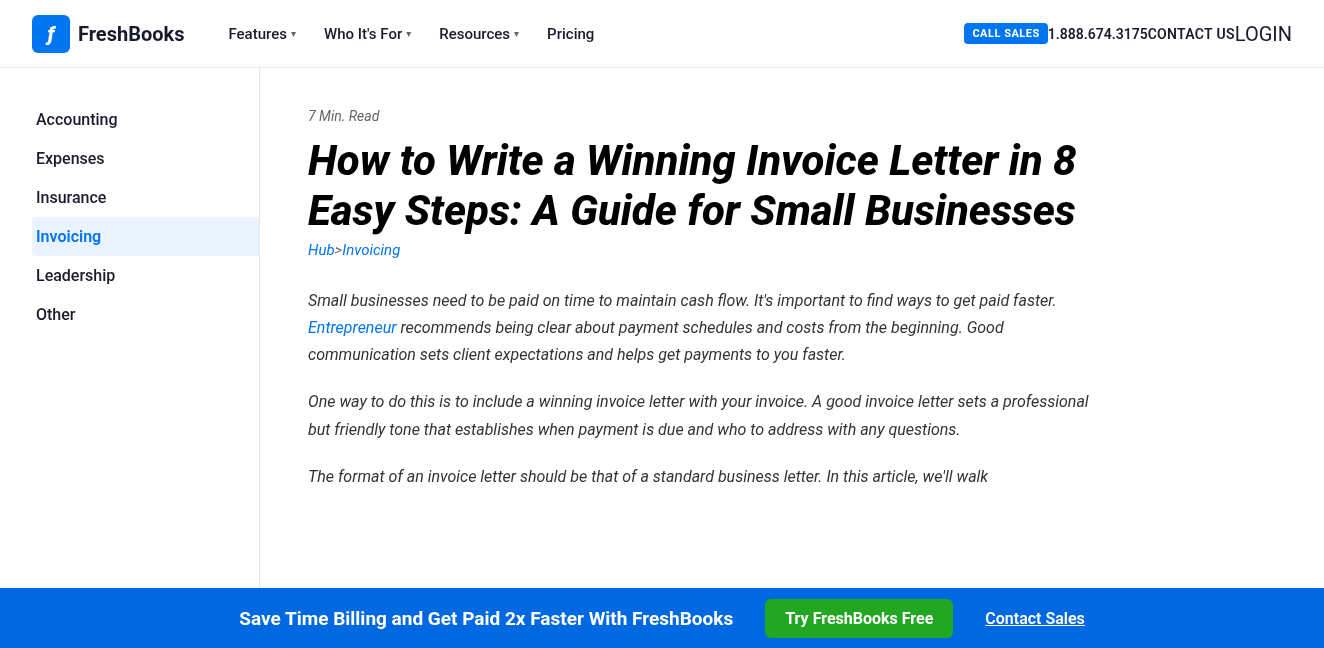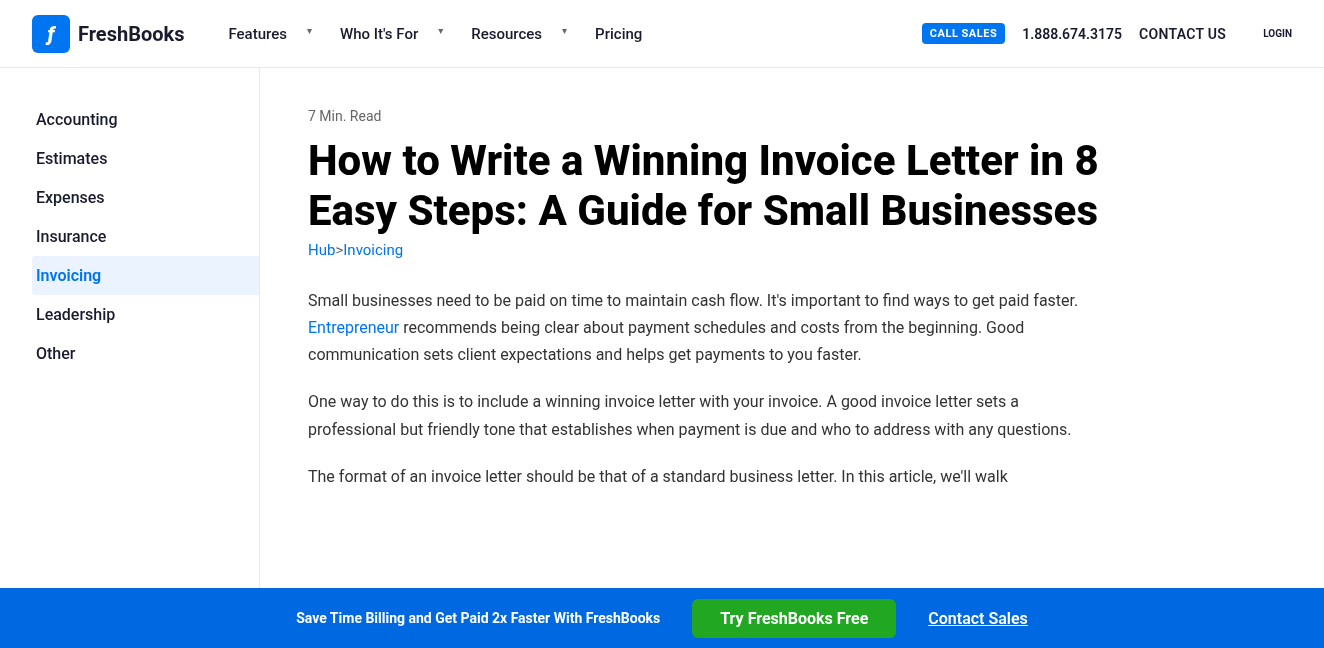--- a/index.html
+++ b/index.html
@@ -42,38 +42,38 @@
       color: #1a1a2e;
     }
     .nav {
       display: flex;
       align-items: center;
       gap: 4px;
       flex: 1;
     }
     .nav-item {
       display: flex;
-      align-items: flex-start;
-      gap: 20px;
+      align-items: center;
+      gap: 4px;
       padding: 8px 12px;
       font-size: 15px;
       font-weight: 500;
       color: #1a1a2e;
       cursor: pointer;
       border-radius: 4px;
       text-decoration: none;
     }
     .nav-chevron {
       font-size: 10px;
       color: #666;
     }
     .header-right {
       display: flex;
       align-items: center;
-      gap: 17px;
+      gap: 0;
     }
     .call-sales-badge {
       background: #0075f2;
       color: white;
       font-size: 11px;
       font-weight: 700;
       padding: 4px 8px;
       border-radius: 4px;
       letter-spacing: 0.5px;
     }
@@ -83,25 +83,24 @@
       color: #1a1a2e;
     }
     .contact-us-link {
       font-size: 14px;
       font-weight: 600;
       color: #1a1a2e;
       text-decoration: none;
       letter-spacing: 0.3px;
     }
     .login-link {
-      font-size: 10px;
-      font-weight: 700;
-      color: #1a1a2e;
-      text-decoration: none;
-      margin-left: 20px;
+      font-size: 20px;
+      font-weight: 400;
+      color: #1a1a2e;
+      text-decoration: none;
     }
     .try-free-btn {
       background: #22a722;
       color: white;
       font-size: 15px;
       font-weight: 700;
       padding: 10px 22px;
       border-radius: 6px;
       border: none;
       cursor: pointer;
@@ -136,20 +135,21 @@
       background: #eaf3ff;
       color: #0075f2;
       font-weight: 600;
     }
 
     
     .main-content {
       flex: 1;
       padding: 40px 60px 40px 48px;
       max-width: 900px;
+      font-style: italic;
     }
     .read-time {
       font-size: 14px;
       color: #666;
       margin-bottom: 12px;
     }
     .article-title {
       font-size: 42px;
       font-weight: 800;
       color: #000000;
@@ -190,29 +190,29 @@
       height: 60px;
       background: #0068e1;
       display: flex;
       align-items: center;
       justify-content: center;
       gap: 32px;
       z-index: 100;
     }
     .cta-text {
       color: white;
-      font-size: 14px;
+      font-size: 19px;
       font-weight: 700;
     }
     .cta-try-btn {
       background: #22a722;
       color: white;
       font-size: 16px;
       font-weight: 700;
-      padding: 10px 28px;
+      padding: 10px 20px;
       border-radius: 6px;
       border: none;
       cursor: pointer;
       text-decoration: none;
     }
     .cta-contact-link {
       color: white;
       font-size: 16px;
       font-weight: 600;
       text-decoration: underline;
@@ -253,21 +253,20 @@
     <span class="phone-number">1.888.674.3175</span>
     <a class="contact-us-link" href="#">CONTACT US</a>
     <a class="login-link" href="#">LOGIN</a>
   </div>
 </header>
 
 <div class="page-layout">
 
   <aside class="sidebar">
     <a class="sidebar-item" href="#">Accounting</a>
-    <a class="sidebar-item" href="#">Estimates</a>
     <a class="sidebar-item" href="#">Expenses</a>
     <a class="sidebar-item" href="#">Insurance</a>
     <a class="sidebar-item active" href="#">Invoicing</a>
     <a class="sidebar-item" href="#">Leadership</a>
     <a class="sidebar-item" href="#">Other</a>
   </aside>
 
   <main class="main-content">
     <div class="read-time">7 Min. Read</div>
     <h1 class="article-title">How to Write a Winning Invoice Letter in 8 Easy Steps: A Guide for Small Businesses</h1>

